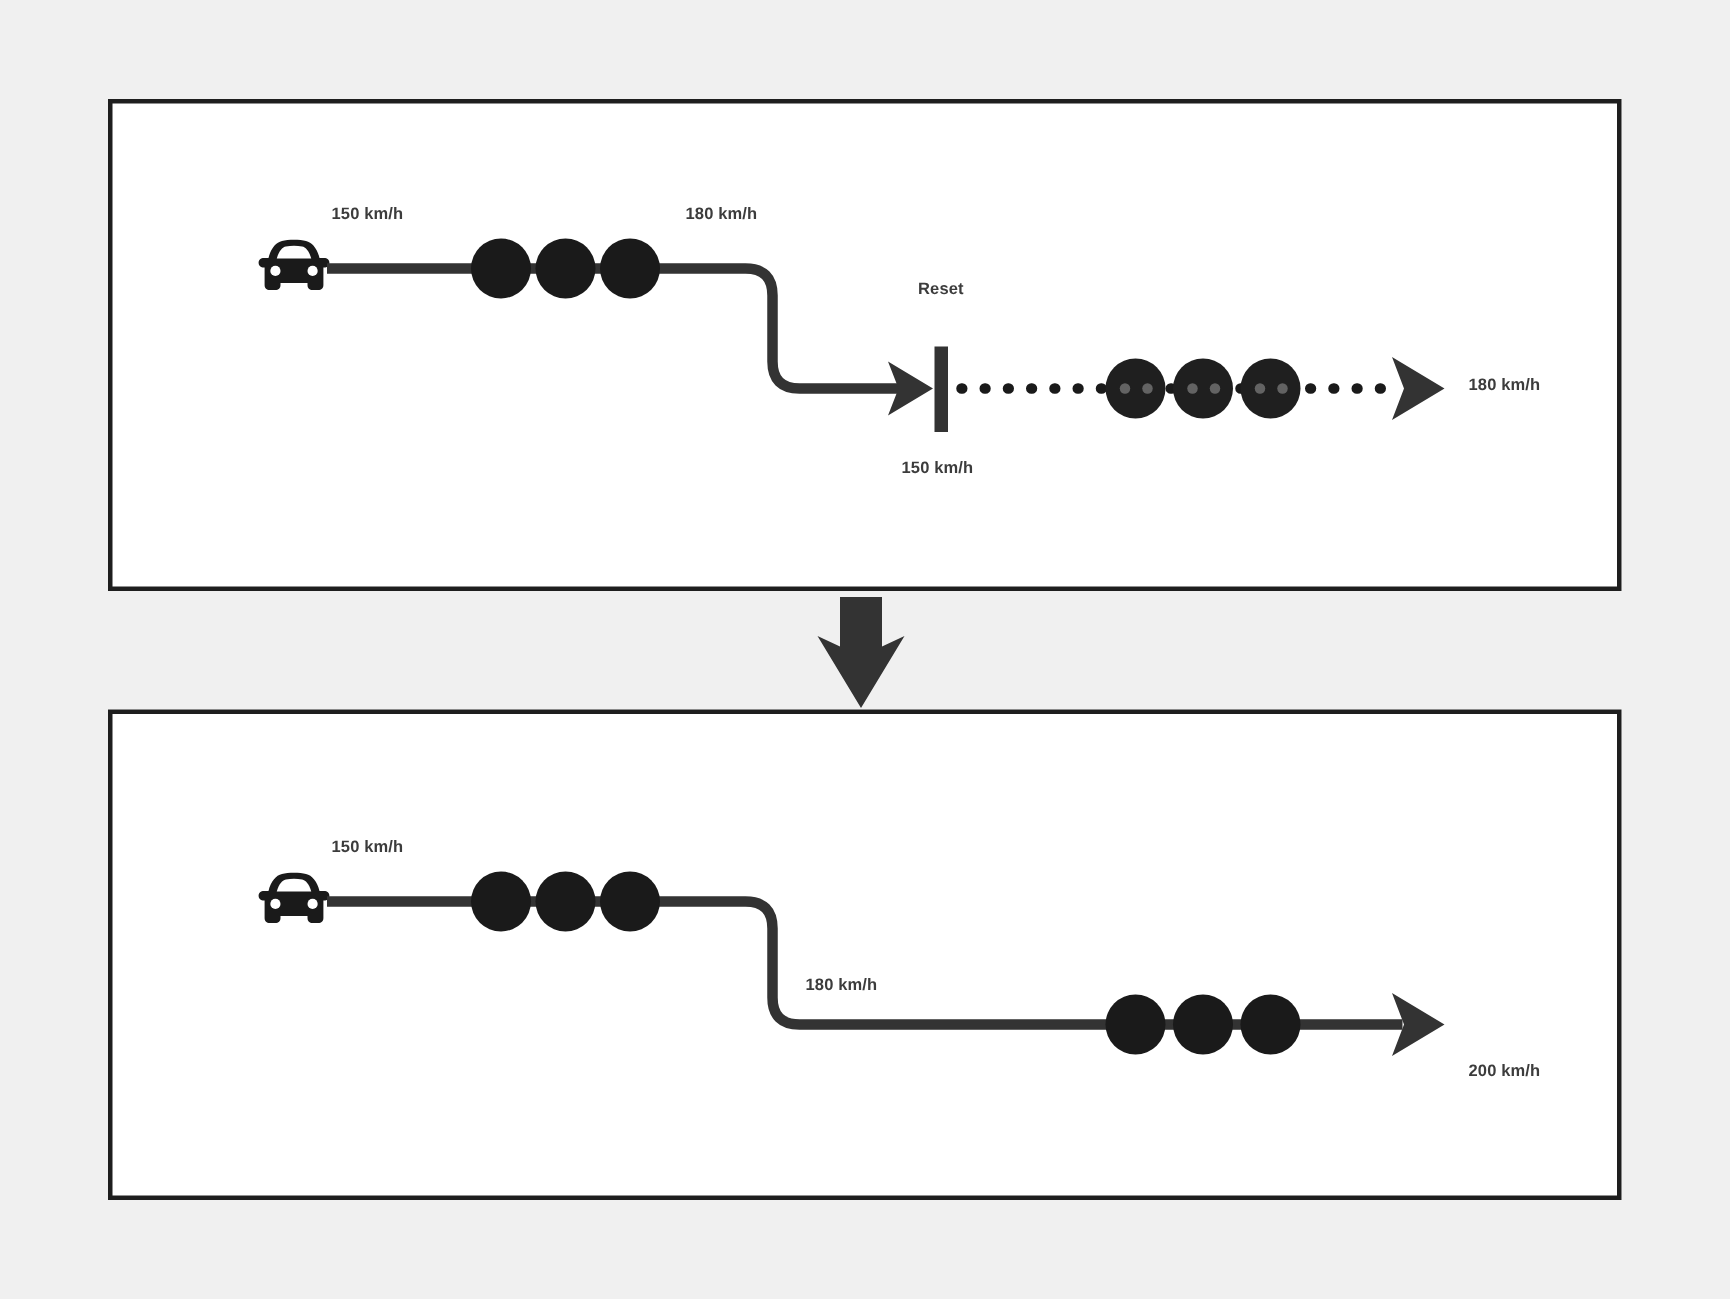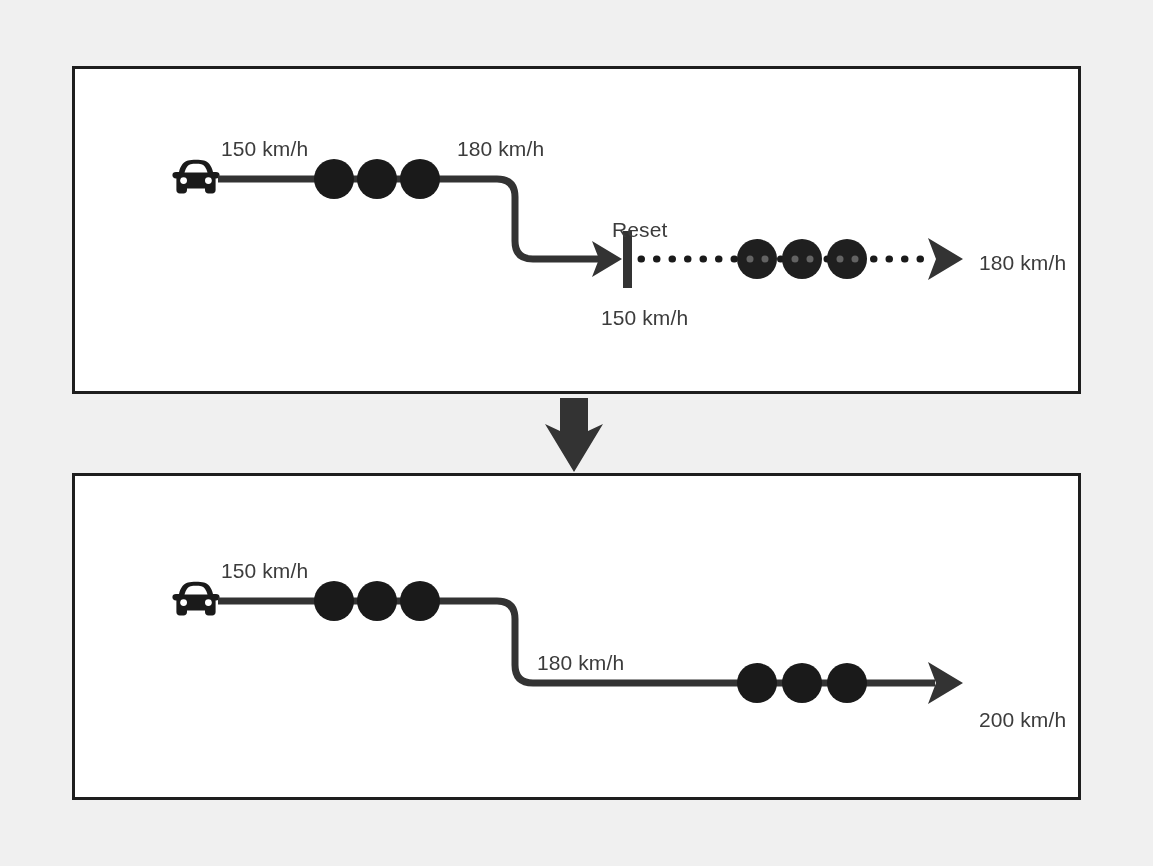--- a/index.html
+++ b/index.html
@@ -40,24 +40,25 @@
     position: absolute;
     left: 0;
     top: 0;
     width: 1153px;
     height: 866px;
     pointer-events: none;
   }
   .lbl {
     position: absolute;
     color: #3c3c3c;
-    font-size: 21px;
+    font-size: 11px;
     font-family: "Liberation Sans", sans-serif;
     white-space: nowrap;
     letter-spacing: 0.1px;
+    font-weight: bold;
   }
 </style>
 </head>
 <body>
 
 <div id="stage">
 
   <div class="panel" id="panel-before"></div>
   <div class="panel" id="panel-after"></div>
 
@@ -144,21 +145,21 @@
     </g>
 
     <path d="M963,683 L928,704 L936,683 L928,662 Z" fill="#333333"></path>
 
   </svg>
 
   <div class="lbl" style="left:221px; top:137px;">150 km/h</div>
 
   <div class="lbl" style="left:457px; top:137px;">180 km/h</div>
 
-  <div class="lbl" style="left:612px; top:218px;">Reset</div>
+  <div class="lbl" style="left:612px; top:187px;">Reset</div>
 
   <div class="lbl" style="left:601px; top:306px;">150 km/h</div>
 
   <div class="lbl" style="left:979px; top:251px;">180 km/h</div>
 
   <div class="lbl" style="left:221px; top:559px;">150 km/h</div>
 
   <div class="lbl" style="left:537px; top:651px;">180 km/h</div>
 
   <div class="lbl" style="left:979px; top:708px;">200 km/h</div>

